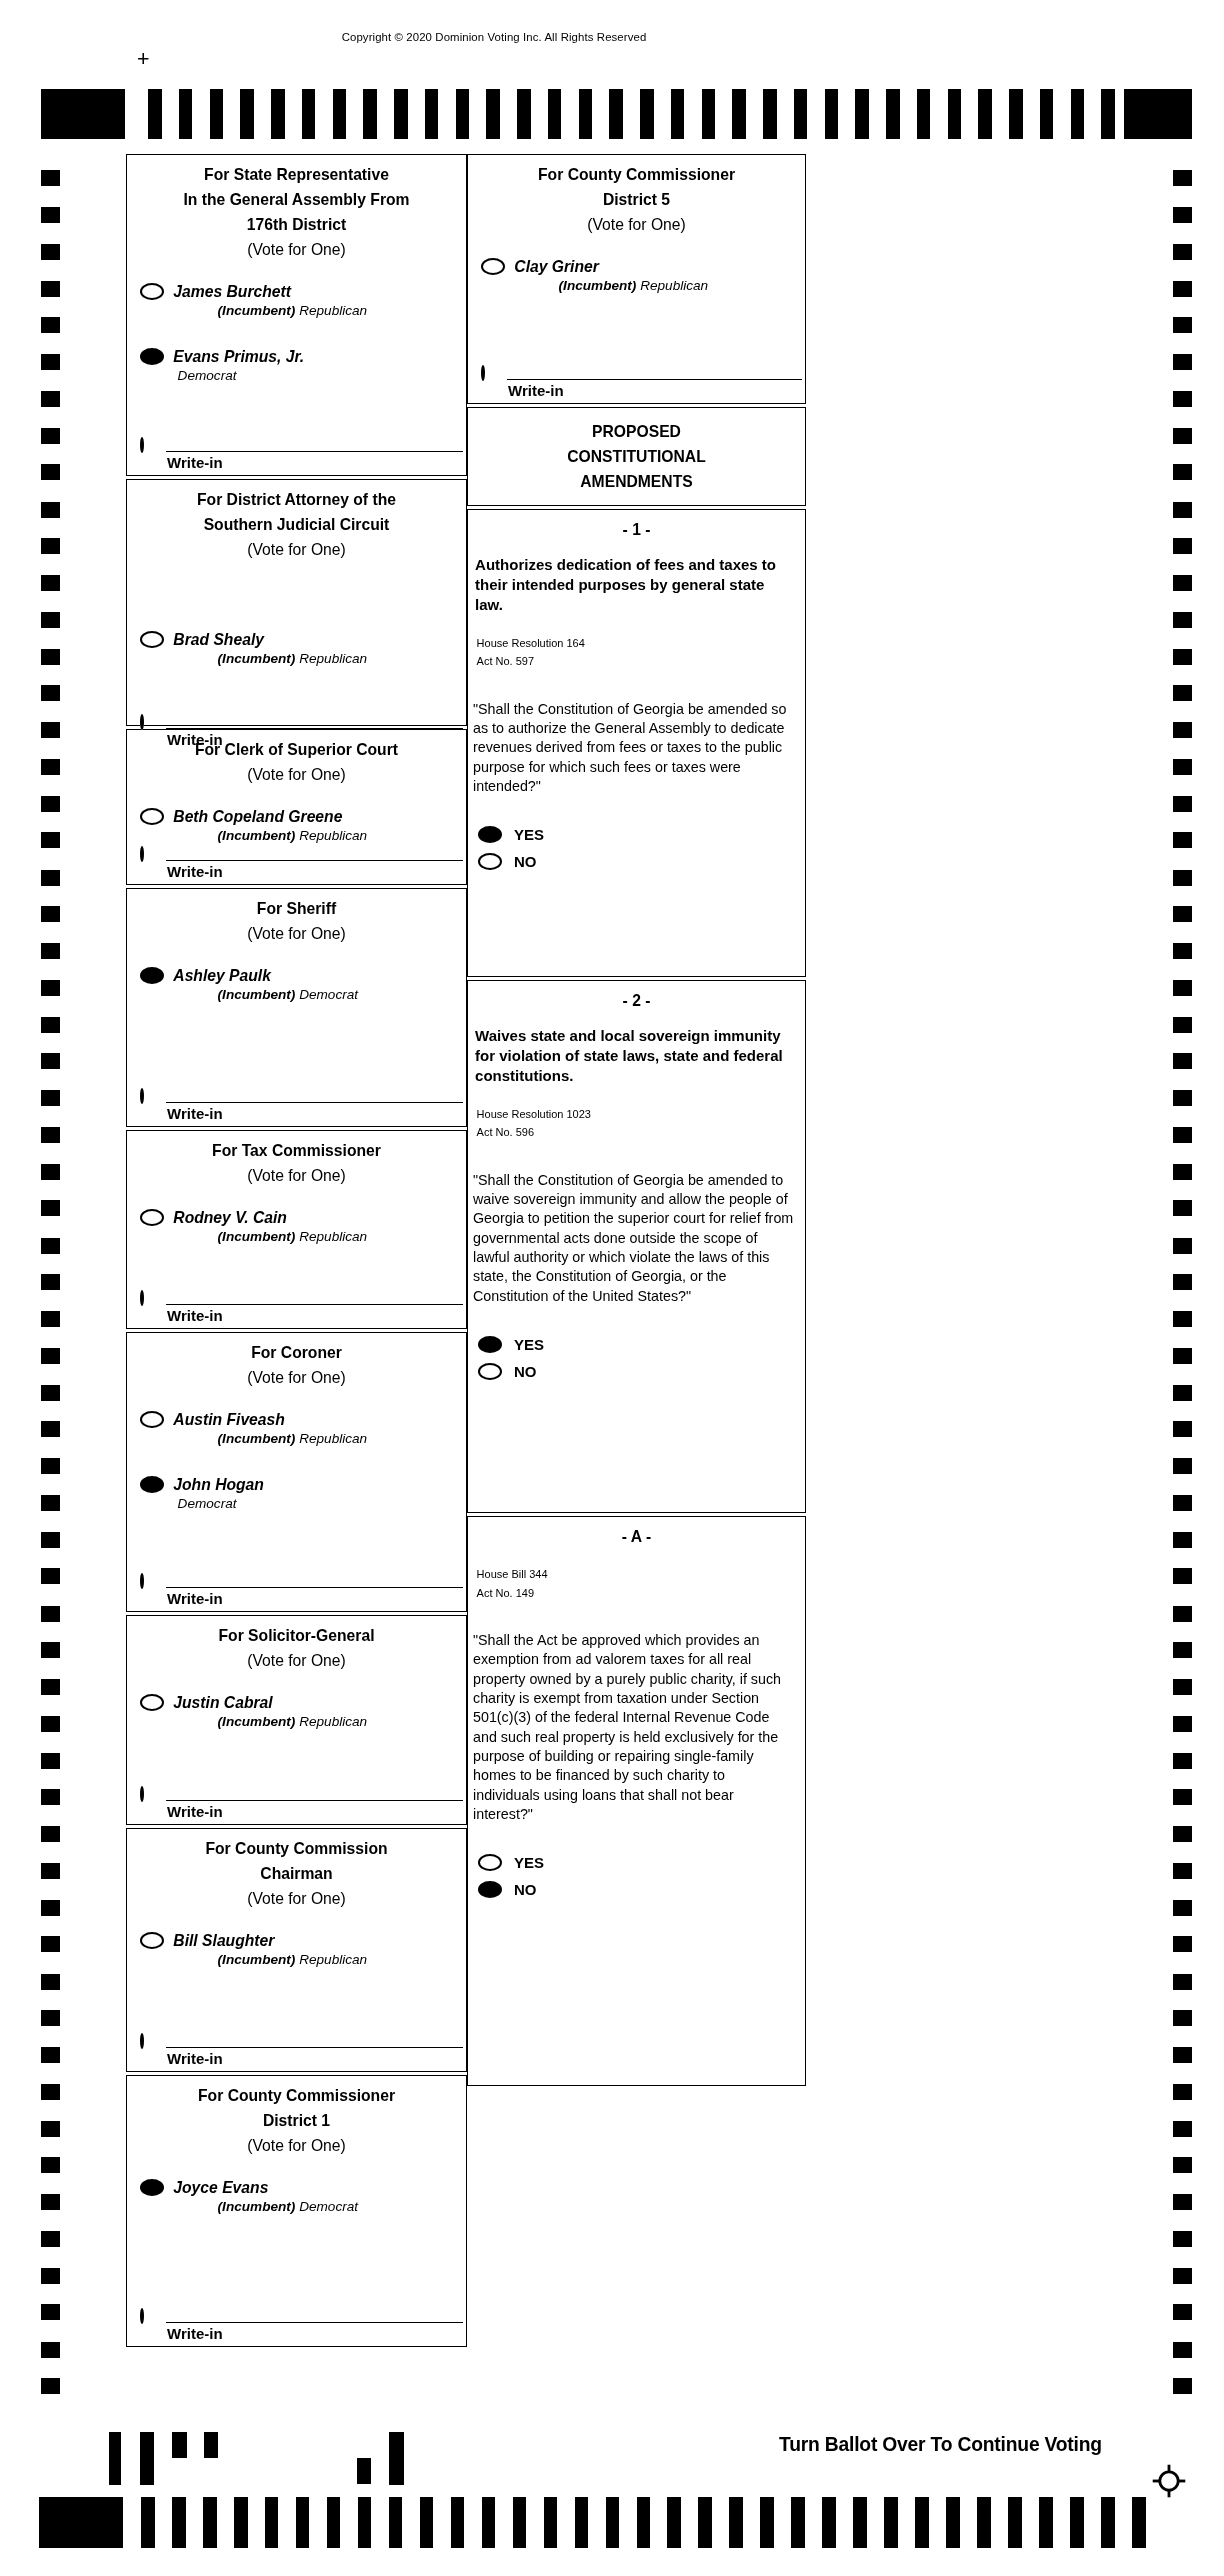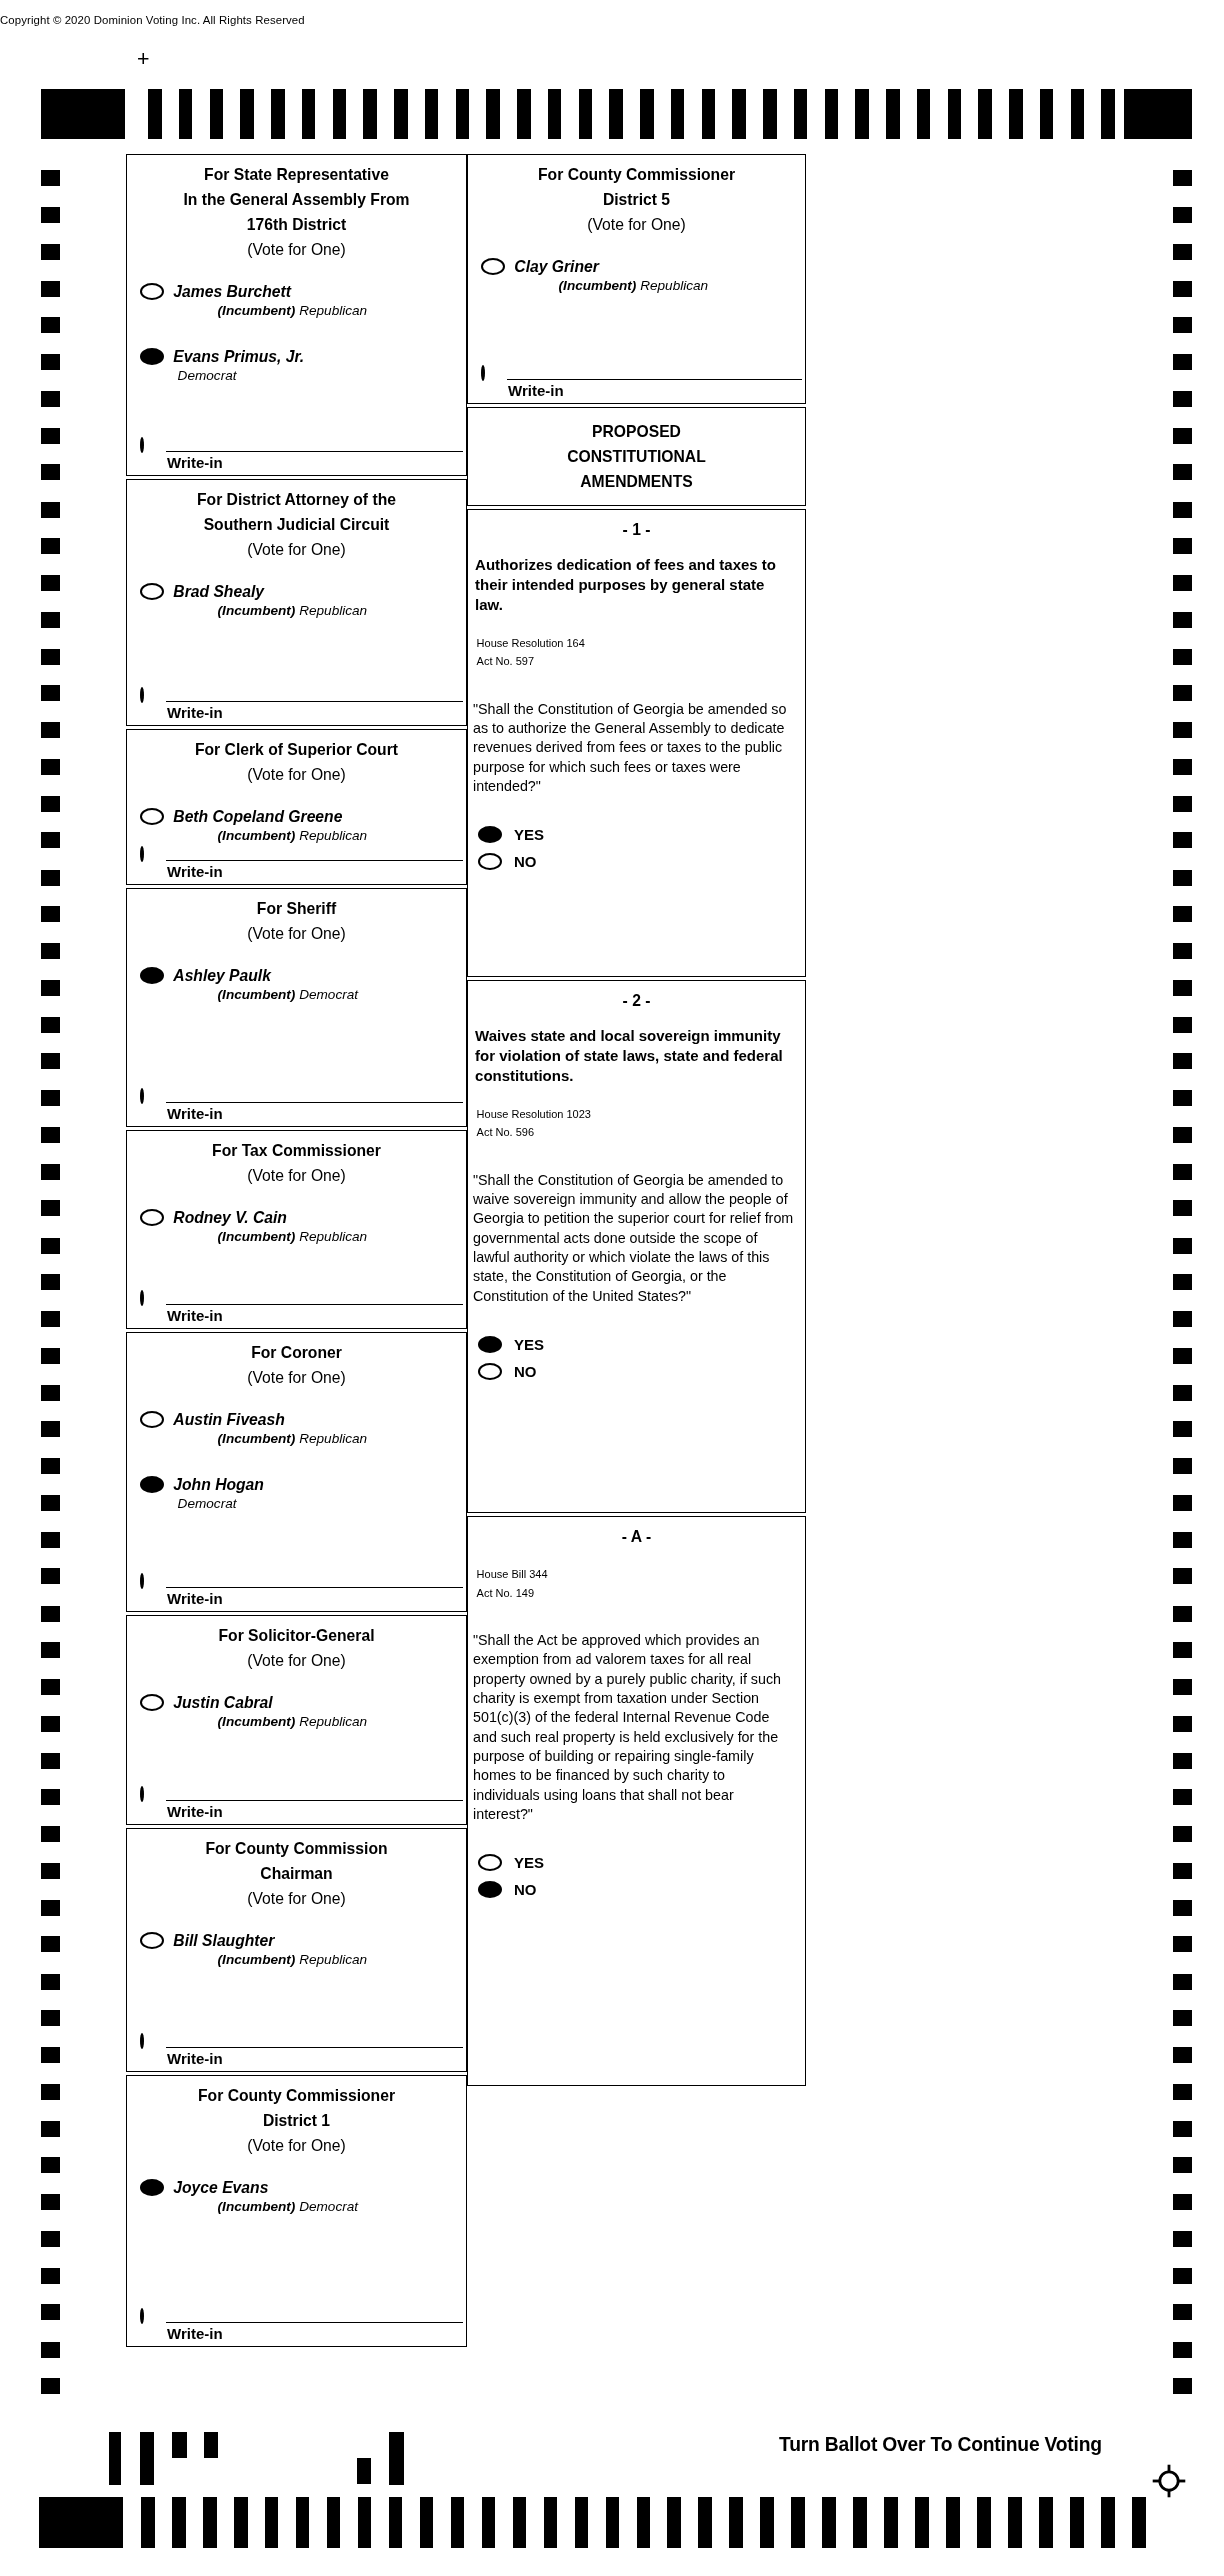--- a/index.html
+++ b/index.html
@@ -9,22 +9,22 @@
     width:1225px; height:2576px;
     font-family:"Liberation Sans", sans-serif;
     color:#000;
     overflow:hidden;
   }
   .abs { position:absolute; }
   .ink { background:#000; }
 
   
   #copyright {
-    position:absolute; top:14px; left:0; width:988px;
-    font-size:11.4px; letter-spacing:0.1px;
+    position:absolute; top:31px; left:0; width:988px;
+    text-align:center; font-size:11.4px; letter-spacing:0.1px;
   }
   #corner-plus {
     position:absolute; top:47px; left:137px;
     font-size:21.4px; font-weight:400;
   }
   #turn-over {
     position:absolute; top:2434px; left:779px;
     font-size:19.3px; font-weight:700; letter-spacing:-0.2px;
     white-space:nowrap;
   }
@@ -274,21 +274,21 @@
       </div>
       <div class="option">
         <span class="oval filled"></span>
         <div class="opt-text">
           <div class="opt-name">Evans Primus, Jr.</div>
           <div class="opt-sub"><span class="party">Democrat</span></div>
         </div>
       </div>
       <div class="writein"><span class="oval"></span><div class="wi-line"></div><div class="wi-label">Write-in</div></div>
     </div>
-    <div class="box" style="height: 247px;">
+    <div class="box" style="height: 247px; gap: 48px;">
       <div class="box-header">
         <div class="title-line">For District Attorney of the</div>
         <div class="title-line">Southern Judicial Circuit</div>
         <div class="vote-line">(Vote for One)</div>
       </div>
       <div class="option first">
         <span class="oval"></span>
         <div class="opt-text">
           <div class="opt-name">Brad Shealy</div>
           <div class="opt-sub"><span class="inc">(Incumbent) </span><span class="party">Republican</span></div>

